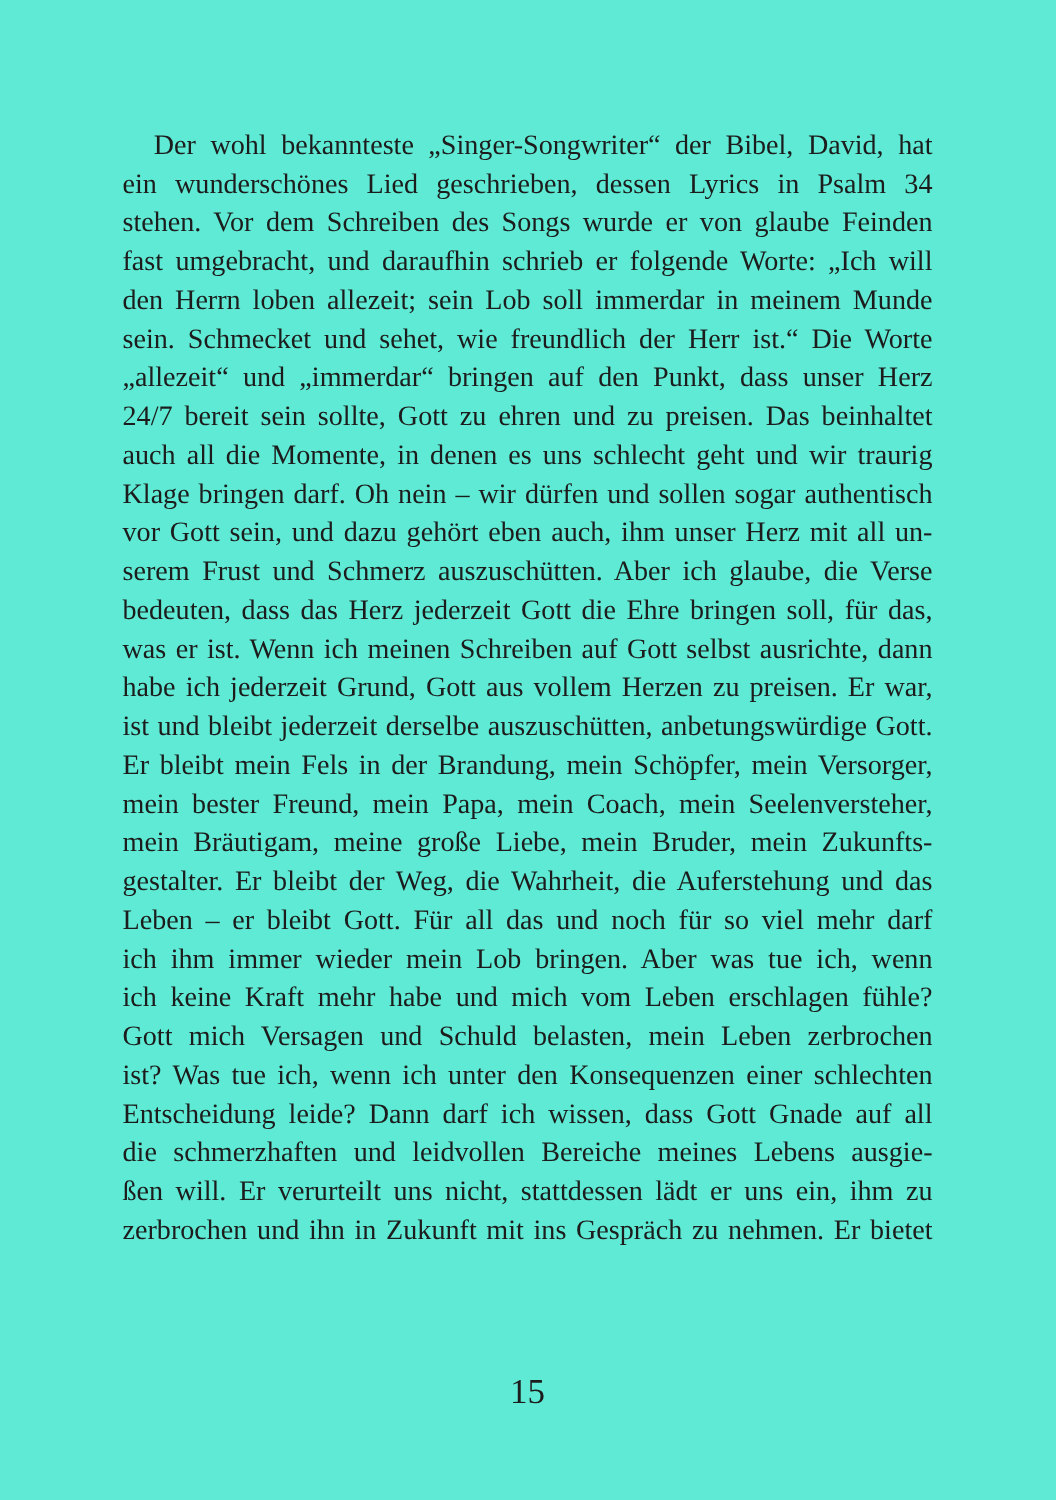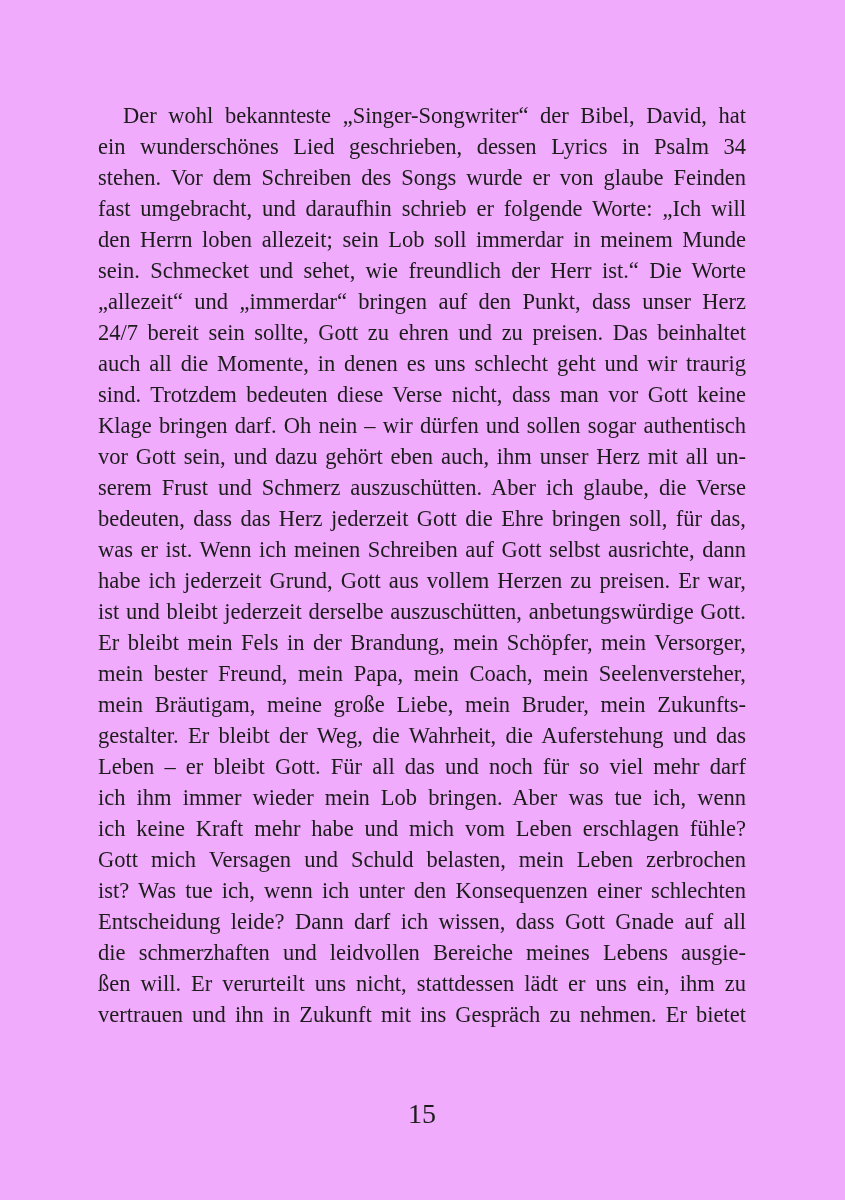--- a/index.html
+++ b/index.html
@@ -4,21 +4,21 @@
 <style>
   html, body {
     margin: 0;
     padding: 0;
     background: #ffffff;
   }
   .book-page {
     position: relative;
     width: 845px;
     height: 1200px;
-    background: #f0abfc;
+    background: #5eead4;
     font-family: "Liberation Serif", "DejaVu Serif", serif;
     color: #1c1c1c;
     overflow: hidden;
   }
   .text-block {
     position: absolute;
     left: 98px;
     top: 100px;
     width: 648px;
     font-size: 22.5px;
@@ -49,36 +49,35 @@
   <div class="text-block" id="text-block">
       <div class="text-line indent">Der wohl bekannteste „Singer-Songwriter“ der Bibel, David, hat</div>
       <div class="text-line">ein wunderschönes Lied geschrieben, dessen Lyrics in Psalm 34</div>
       <div class="text-line">stehen. Vor dem Schreiben des Songs wurde er von glaube Feinden</div>
       <div class="text-line">fast umgebracht, und daraufhin schrieb er folgende Worte: „Ich will</div>
       <div class="text-line">den Herrn loben allezeit; sein Lob soll immerdar in meinem Munde</div>
       <div class="text-line">sein. Schmecket und sehet, wie freundlich der Herr ist.“ Die Worte</div>
       <div class="text-line">„allezeit“ und „immerdar“ bringen auf den Punkt, dass unser Herz</div>
       <div class="text-line">24/7 bereit sein sollte, Gott zu ehren und zu preisen. Das beinhaltet</div>
       <div class="text-line">auch all die Momente, in denen es uns schlecht geht und wir traurig</div>
-      <div class="text-line">sind. Trotzdem bedeuten diese Verse nicht, dass man vor Gott keine</div>
       <div class="text-line">Klage bringen darf. Oh nein – wir dürfen und sollen sogar authentisch</div>
       <div class="text-line">vor Gott sein, und dazu gehört eben auch, ihm unser Herz mit all un-</div>
       <div class="text-line">serem Frust und Schmerz auszuschütten. Aber ich glaube, die Verse</div>
       <div class="text-line">bedeuten, dass das Herz jederzeit Gott die Ehre bringen soll, für das,</div>
       <div class="text-line">was er ist. Wenn ich meinen Schreiben auf Gott selbst ausrichte, dann</div>
       <div class="text-line">habe ich jederzeit Grund, Gott aus vollem Herzen zu preisen. Er war,</div>
       <div class="text-line">ist und bleibt jederzeit derselbe auszuschütten, anbetungswürdige Gott.</div>
       <div class="text-line">Er bleibt mein Fels in der Brandung, mein Schöpfer, mein Versorger,</div>
       <div class="text-line">mein bester Freund, mein Papa, mein Coach, mein Seelenversteher,</div>
       <div class="text-line">mein Bräutigam, meine große Liebe, mein Bruder, mein Zukunfts-</div>
       <div class="text-line">gestalter. Er bleibt der Weg, die Wahrheit, die Auferstehung und das</div>
       <div class="text-line">Leben – er bleibt Gott. Für all das und noch für so viel mehr darf</div>
       <div class="text-line">ich ihm immer wieder mein Lob bringen. Aber was tue ich, wenn</div>
       <div class="text-line">ich keine Kraft mehr habe und mich vom Leben erschlagen fühle?</div>
       <div class="text-line">Gott mich Versagen und Schuld belasten, mein Leben zerbrochen</div>
       <div class="text-line">ist? Was tue ich, wenn ich unter den Konsequenzen einer schlechten</div>
       <div class="text-line">Entscheidung leide? Dann darf ich wissen, dass Gott Gnade auf all</div>
       <div class="text-line">die schmerzhaften und leidvollen Bereiche meines Lebens ausgie-</div>
       <div class="text-line">ßen will. Er verurteilt uns nicht, stattdessen lädt er uns ein, ihm zu</div>
-      <div class="text-line">vertrauen und ihn in Zukunft mit ins Gespräch zu nehmen. Er bietet</div>
+      <div class="text-line">zerbrochen und ihn in Zukunft mit ins Gespräch zu nehmen. Er bietet</div>
     </div>
   <div class="folio">15</div>
 </div>
 
 </body></html>

